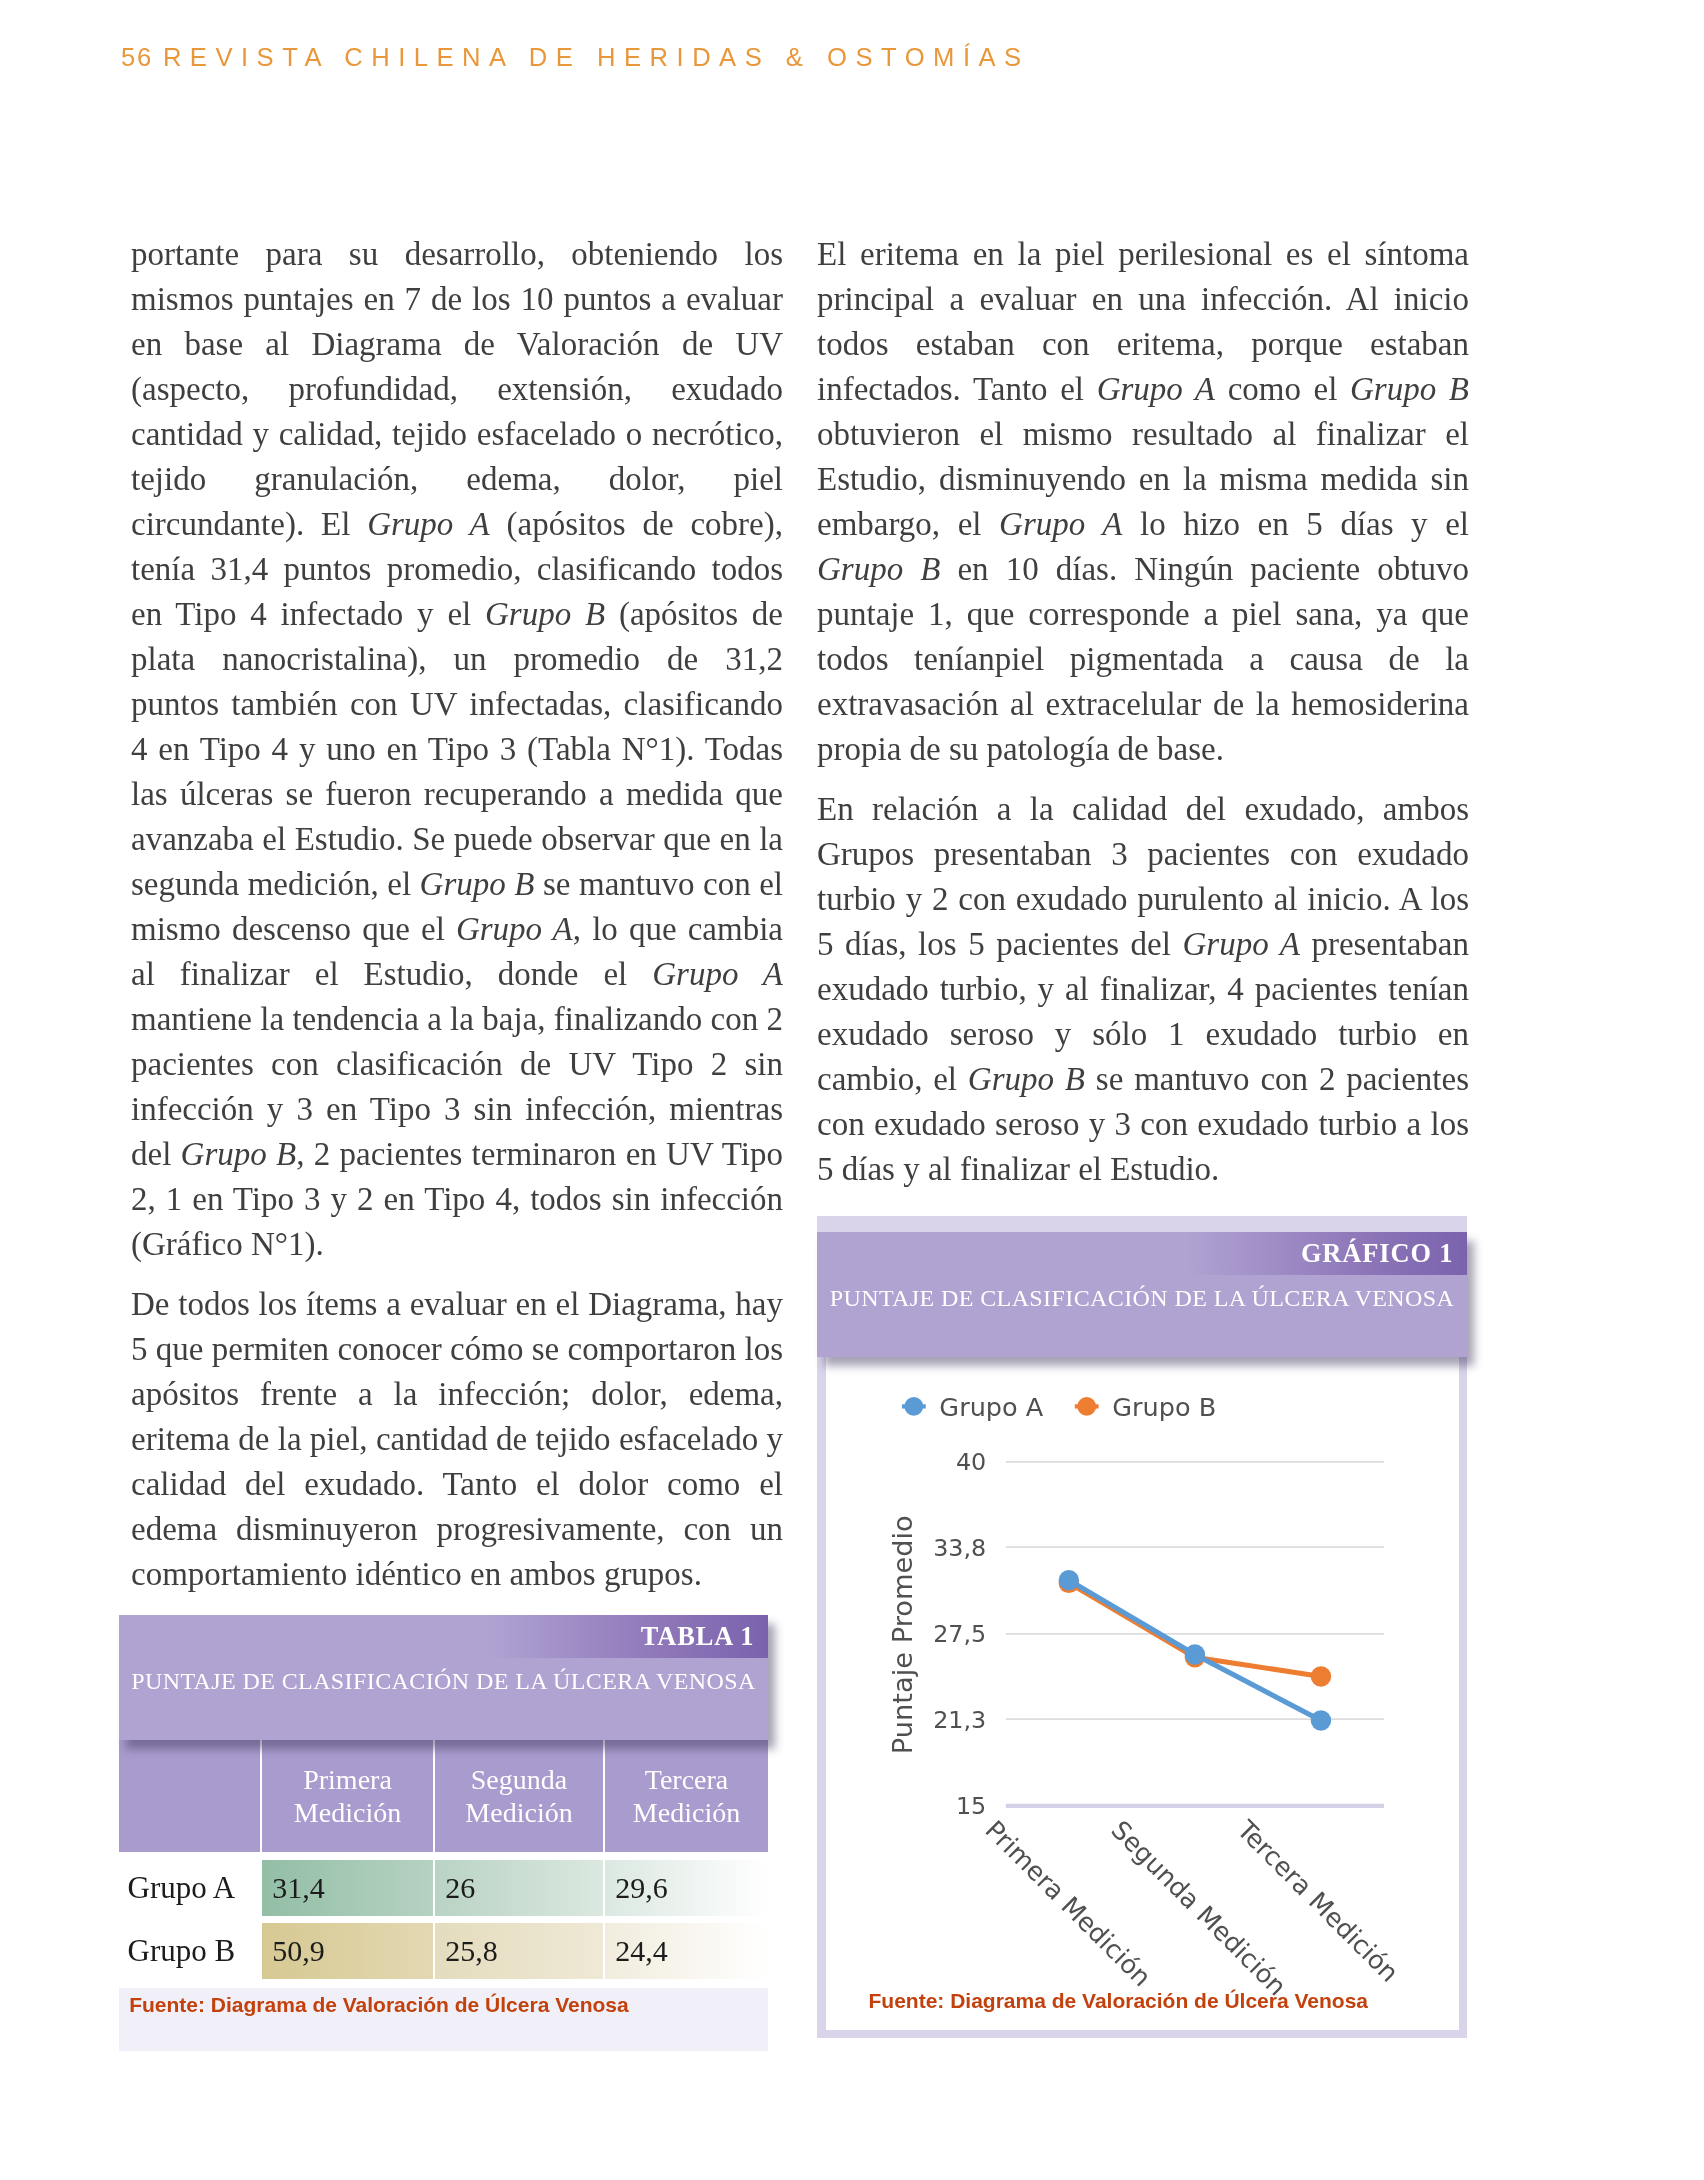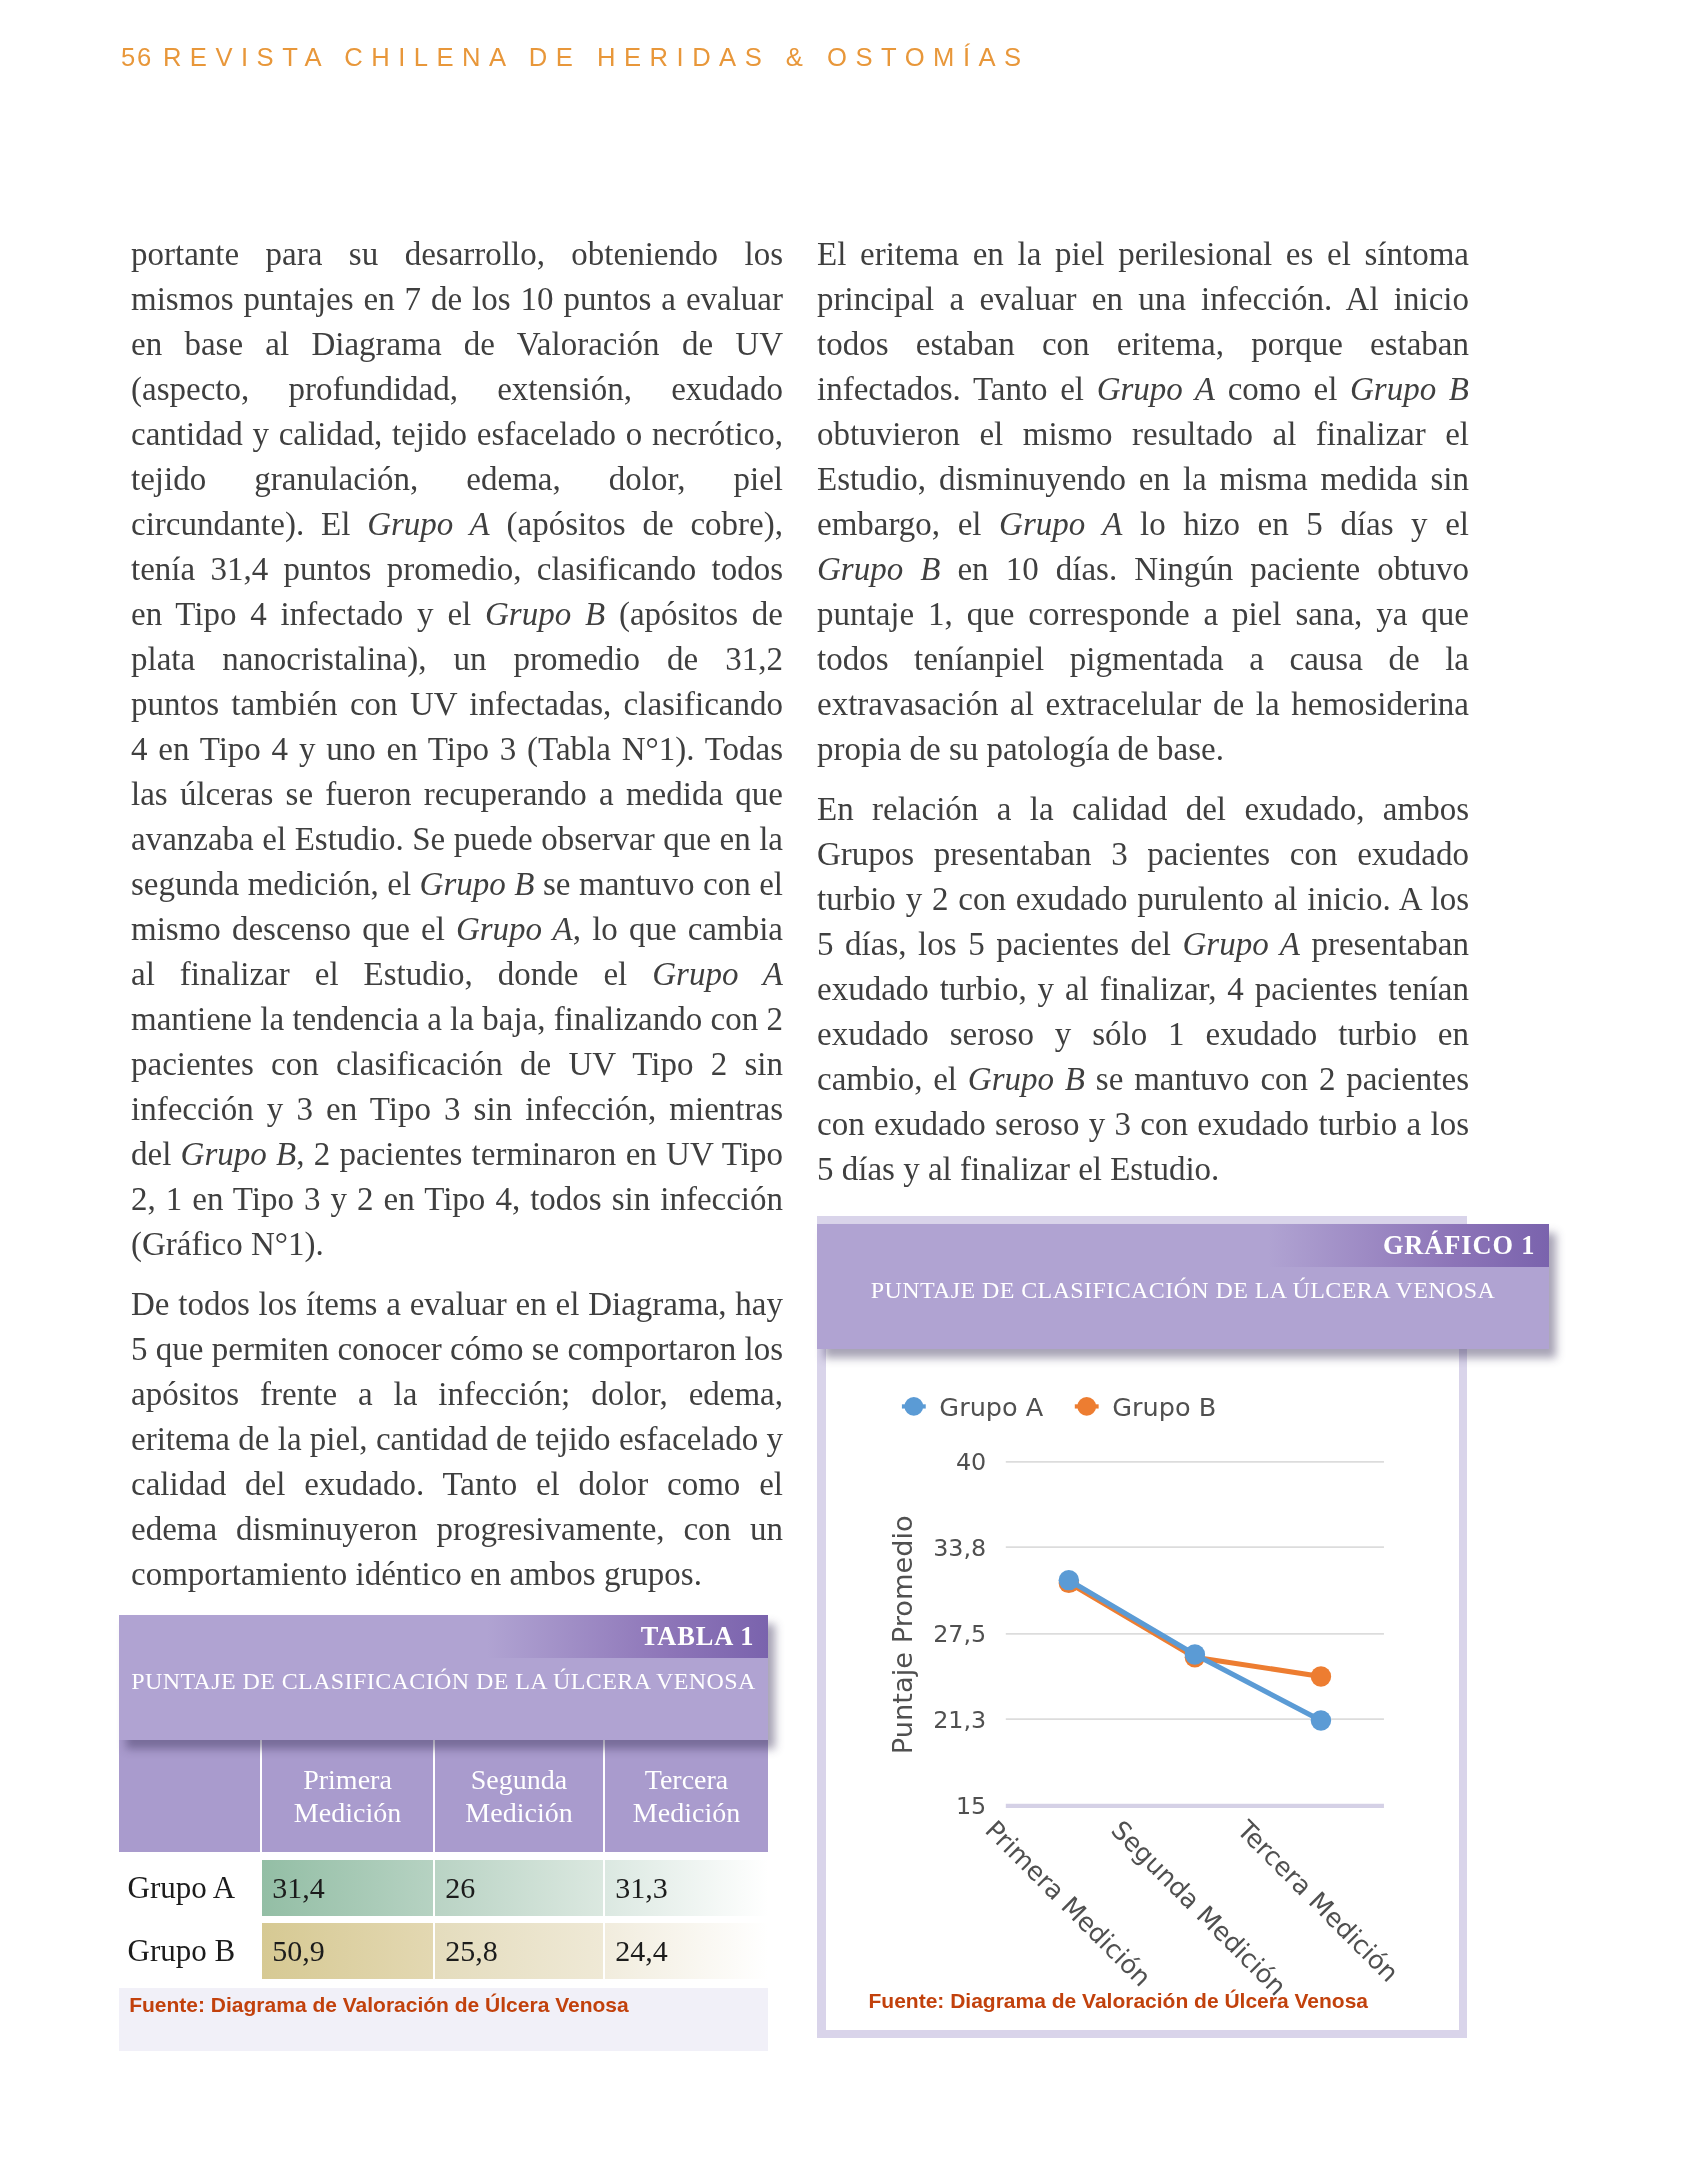--- a/index.html
+++ b/index.html
@@ -28,21 +28,21 @@
   .rowA.c3 { background: linear-gradient(90deg, #dbe8e1, #ffffff); }
   .rowB.c1 { background: linear-gradient(90deg, #d6c993, #e3d8b2); }
   .rowB.c2 { background: linear-gradient(90deg, #e4dcbd, #efe9d6); }
   .rowB.c3 { background: linear-gradient(90deg, #f1ecdd, #ffffff); }
   .src-box { margin-top: 8.5px; height: 63px; background: #f1f0f8; padding: 5.1px 10.2px; box-sizing: border-box; }
   .src { font-family: "Liberation Sans", sans-serif; font-weight: bold; font-size: 21px; color: #c2410c; }
 
   
   .chartbox { position: absolute; left: 817px; top: 1216px; width: 650px; height: 822px; background: #d9d4ea; }
   .chartbox .inner { position: absolute; left: 8.5px; right: 8.5px; top: 124px; bottom: 8.5px; background: #fff; }
-  .chartbox .banner { position: absolute; left: 0; top: 8px; width: 732px; }
+  .chartbox .banner { position: absolute; left: 0; top: 16px; width: 650px; }
   .chartbox .src { position: absolute; left: 43px; bottom: 17px; font-size: 21px; }
   svg text { font-family: "DejaVu Sans", sans-serif; }
 </style>
 </head>
 <body>
 
 <div class="running-head">
   <span class="pg">56</span><span>REVISTA CHILENA DE HERIDAS &amp; OSTOMÍAS</span>
 </div>
 
@@ -63,21 +63,21 @@
   </div>
   <div class="grid">
     <div class="hcell"></div>
     <div class="hcell">Primera Medición</div>
     <div class="hcell">Segunda Medición</div>
     <div class="hcell">Tercera Medición</div>
     <div class="row-gap"></div>
     <div class="rcell lbl rowA">Grupo A</div>
     <div class="rcell rowA c1">31,4</div>
     <div class="rcell rowA c2">26</div>
-    <div class="rcell rowA c3">31,3</div>
+    <div class="rcell rowA c3">29,6</div>
     <div class="row-gap"></div>
     <div class="rcell lbl rowB">Grupo B</div>
     <div class="rcell rowB c1">50,9</div>
     <div class="rcell rowB c2">25,8</div>
     <div class="rcell rowB c3">24,4</div>
   </div>
   <div class="src-box">
     <span class="src">Fuente: Diagrama de Valoración de Úlcera Venosa</span>
   </div>
 </div>

